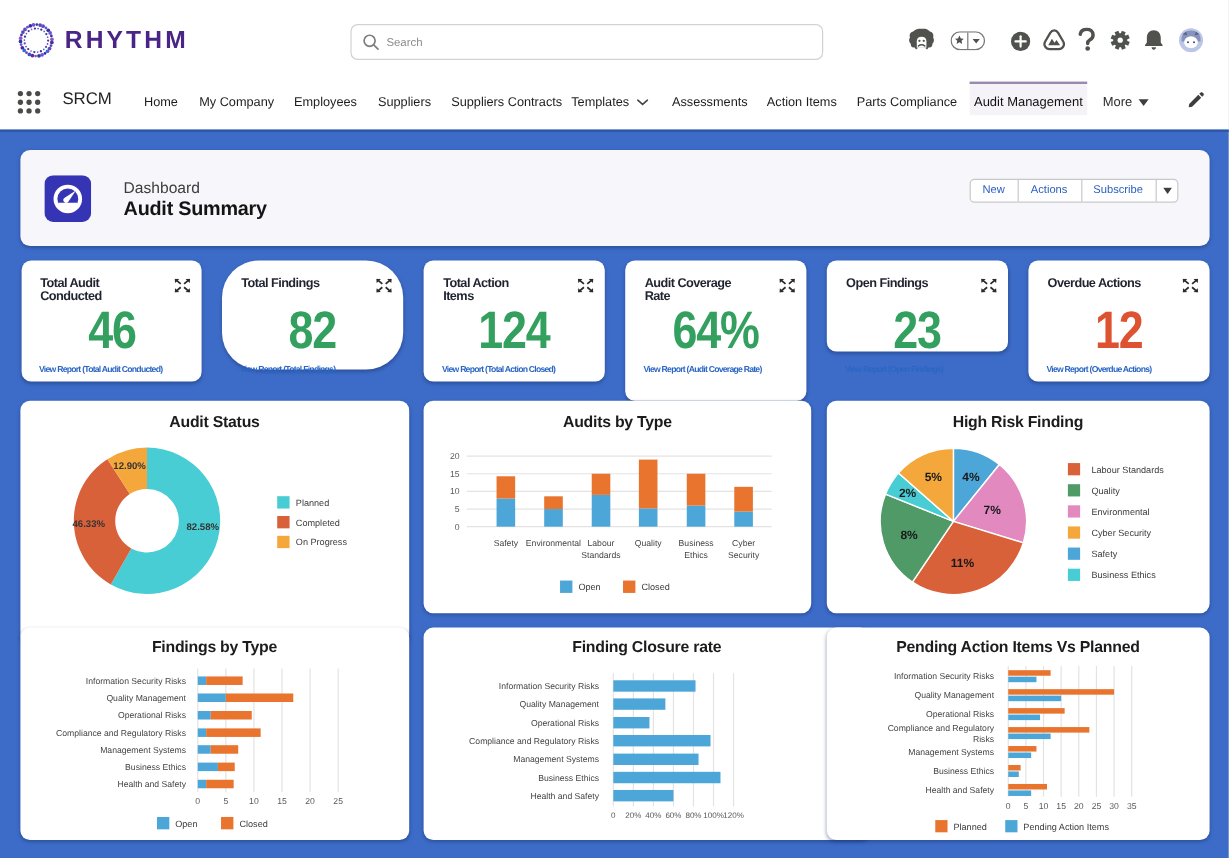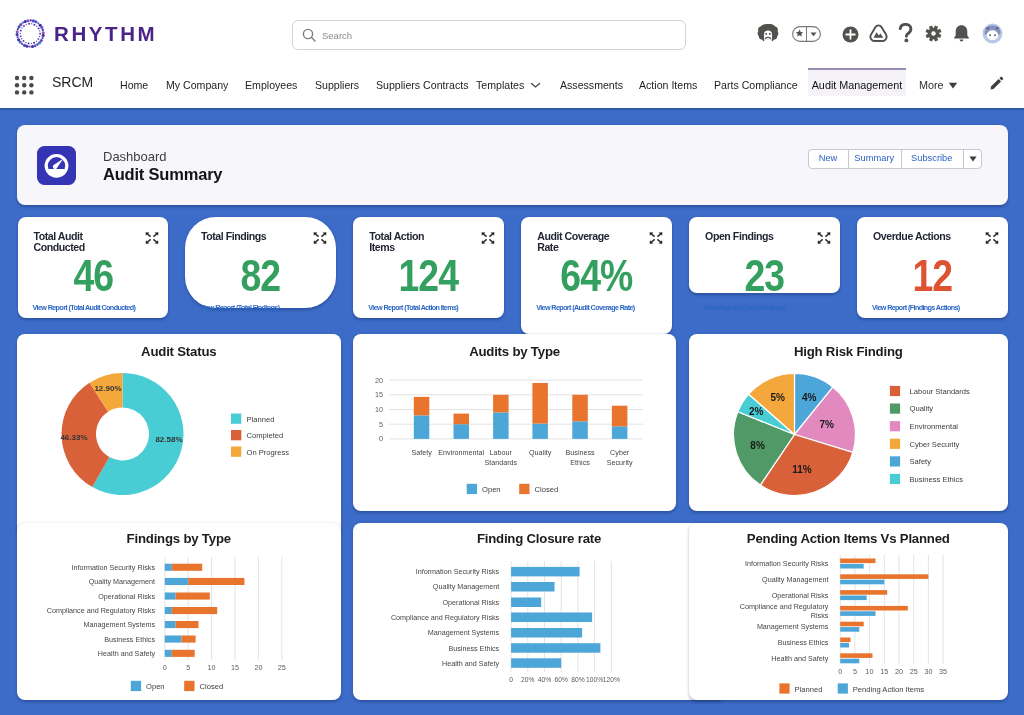--- a/index.html
+++ b/index.html
@@ -164,21 +164,21 @@
 <circle cx="19.5" cy="19.8" r="11.9" fill="#fff"></circle>
 <circle cx="19.5" cy="19.8" r="8.7" fill="#3534b4"></circle>
 <path d="M11.2 22.9 A8.7 8.7 0 0 0 27.8 22.9 Z" fill="#fff"></path>
 <path d="M26.2 12.7 L19.8 22.25 A2.3 2.3 0 1 1 16.6 18.95 Z" fill="#fff"></path>
 </svg>
 <div class="abs" style="left:103px;top:149px;font-size:13px;color:#3e3e3c;">Dashboard</div>
 <div class="abs" style="left:103px;top:165px;font-size:16.5px;font-weight:bold;color:#141414;letter-spacing:-0.2px;">Audit Summary</div>
 <div class="abs" style="left:791.5px;top:148.5px;"></div>
 <div class="abs" style="left:808px;top:148.5px;width:173.5px;height:20px;background:#fff;border:1px solid #c9c9c9;border-radius:4px;"></div>
 <div class="abs" style="left:808px;top:153px;width:40px;text-align:center;font-size:9.3px;color:#2a5fc0;">New</div>
-<div class="abs" style="left:848px;top:153px;width:52.5px;text-align:center;font-size:9.3px;color:#2a5fc0;">Summary</div>
+<div class="abs" style="left:848px;top:153px;width:52.5px;text-align:center;font-size:9.3px;color:#2a5fc0;">Actions</div>
 <div class="abs" style="left:900.5px;top:153px;width:62.5px;text-align:center;font-size:9.3px;color:#2a5fc0;">Subscribe</div>
 <div class="abs" style="left:848px;top:149px;width:1px;height:19px;background:#c9c9c9;"></div>
 <div class="abs" style="left:900.5px;top:149px;width:1px;height:19px;background:#c9c9c9;"></div>
 <div class="abs" style="left:963px;top:149px;width:1px;height:19px;background:#c9c9c9;"></div>
 <svg class="abs" style="left:968.5px;top:156px" width="8" height="7">
     <path d="M0.4 0.4 L7.6 0.4 L4 5.6 Z" fill="#3e3e3c"></path>
   </svg>
 <div class="card" style="left:17.5px;top:217px;width:150.5px;height:101px;">
 <div class="abs" style="left:16px;top:13.5px;font-size:10.6px;font-weight:bold;color:#1f2430;line-height:11.4px;letter-spacing:-0.45px;">Total Audit<br>Conducted</div>
 <svg class="abs" style="right:9px;top:14.5px" width="14" height="12" viewBox="0 0 14 12">
@@ -227,21 +227,21 @@
         <path d="M8.4 7.4 L12.4 10.8"></path>
 </g>
 <g fill="#2b2b28">
 <path d="M0.6 0.2 L4.4 0.6 L0.9 3.8 Z"></path>
         <path d="M13.4 0.2 L9.6 0.6 L13.1 3.8 Z"></path>
 <path d="M0.6 11.8 L4.4 11.4 L0.9 8.2 Z"></path>
         <path d="M13.4 11.8 L9.6 11.4 L13.1 8.2 Z"></path>
 </g>
     </svg>
 <div class="abs" style="left:0;top:33.5px;width:100%;text-align:center;font-size:44px;font-weight:bold;color:#33a05f;letter-spacing:-1.2px;transform:scaleX(0.85);">124</div>
-<div class="abs" style="left:15px;top:86px;font-size:7.2px;font-weight:bold;color:#2b66c4;letter-spacing:-0.62px;">View Report (Total Action Items)</div>
+<div class="abs" style="left:15px;top:86px;font-size:7.2px;font-weight:bold;color:#2b66c4;letter-spacing:-0.62px;">View Report (Total Action Closed)</div>
 </div>
 <div class="card" style="left:521.2px;top:217px;width:150.5px;height:117px;">
 <div class="abs" style="left:16px;top:13.5px;font-size:10.6px;font-weight:bold;color:#1f2430;line-height:11.4px;letter-spacing:-0.45px;">Audit Coverage<br>Rate</div>
 <svg class="abs" style="right:9px;top:14.5px" width="14" height="12" viewBox="0 0 14 12">
 <g stroke="#2b2b28" stroke-width="1.5" fill="none">
 <path d="M5.6 4.6 L1.6 1.2"></path>
         <path d="M8.4 4.6 L12.4 1.2"></path>
         <path d="M5.6 7.4 L1.6 10.8"></path>
         <path d="M8.4 7.4 L12.4 10.8"></path>
 </g>
@@ -284,21 +284,21 @@
         <path d="M8.4 7.4 L12.4 10.8"></path>
 </g>
 <g fill="#2b2b28">
 <path d="M0.6 0.2 L4.4 0.6 L0.9 3.8 Z"></path>
         <path d="M13.4 0.2 L9.6 0.6 L13.1 3.8 Z"></path>
 <path d="M0.6 11.8 L4.4 11.4 L0.9 8.2 Z"></path>
         <path d="M13.4 11.8 L9.6 11.4 L13.1 8.2 Z"></path>
 </g>
     </svg>
 <div class="abs" style="left:0;top:33.5px;width:100%;text-align:center;font-size:44px;font-weight:bold;color:#dd5331;letter-spacing:-1.2px;transform:scaleX(0.85);">12</div>
-<div class="abs" style="left:15px;top:86px;font-size:7.2px;font-weight:bold;color:#2b66c4;letter-spacing:-0.62px;">View Report (Findings Actions)</div>
+<div class="abs" style="left:15px;top:86px;font-size:7.2px;font-weight:bold;color:#2b66c4;letter-spacing:-0.62px;">View Report (Overdue Actions)</div>
 </div>
 <div class="card" style="left:16.5px;top:334px;width:324.5px;height:203px;">
 <div class="ctitle" style="top:9.5px;">Audit Status</div>
 <svg class="abs" style="left:0;top:0" width="324.5" height="176.5">
       <path d="M105.50 39.00 A61 61 0 1 1 75.33 153.02 L92.40 123.03 A26.5 26.5 0 1 0 105.50 73.50 Z" fill="#49cdd4"></path>
       <path d="M75.33 153.02 A61 61 0 0 1 72.50 48.70 L91.16 77.71 A26.5 26.5 0 0 0 92.40 123.03 Z" fill="#d9613a"></path>
       <path d="M72.50 48.70 A61 61 0 0 1 105.50 39.00 L105.50 73.50 A26.5 26.5 0 0 0 91.16 77.71 Z" fill="#f4a83c"></path>
       <text x="152" y="107.5" font-size="8" font-weight="bold" fill="#333" text-anchor="middle">82.58%</text>
       <text x="57" y="105.5" font-size="8" font-weight="bold" fill="#333" text-anchor="middle">46.33%</text>
       <text x="91" y="57" font-size="8" font-weight="bold" fill="#333" text-anchor="middle">12.90%</text>

